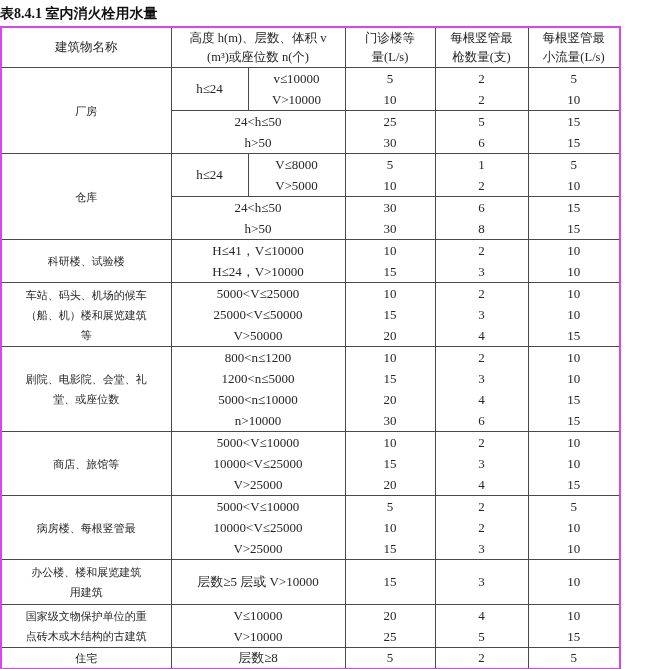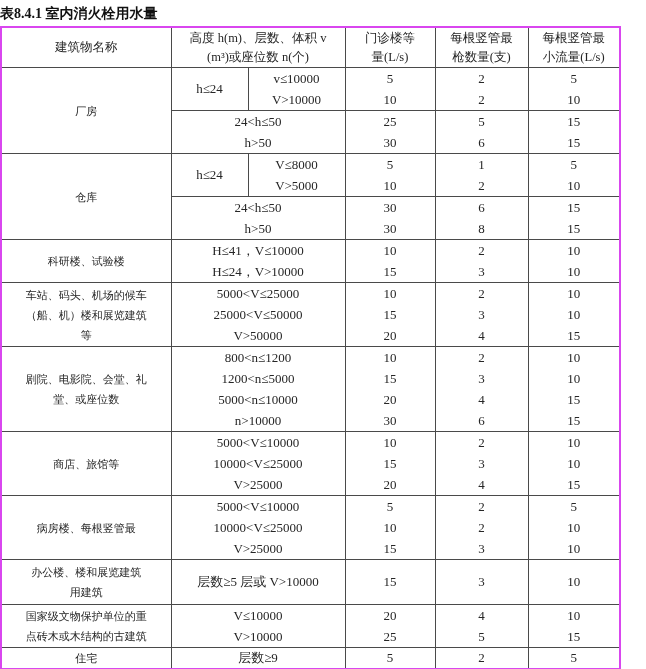--- a/index.html
+++ b/index.html
@@ -286,19 +286,19 @@
       <div class="ln">5</div>
     </td>
     <td>
       <div class="ln">10</div>
       <div class="ln">15</div>
     </td>
   </tr>
 
   <tr>
     <td class="name">住宅</td>
-    <td class="cond" colspan="2">层数≥9</td>
+    <td class="cond" colspan="2">层数≥8</td>
     <td>5</td>
     <td>2</td>
     <td>5</td>
   </tr>
 </tbody>
   </table>
 
 </body></html>

